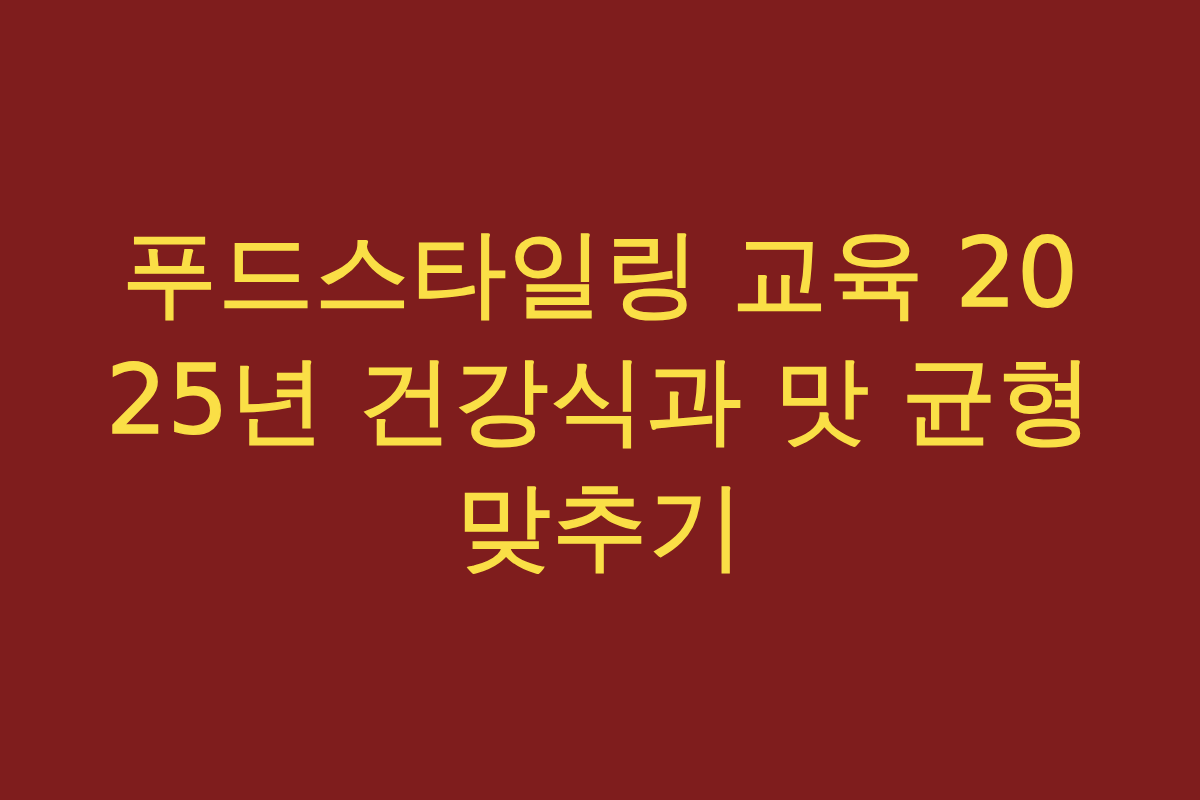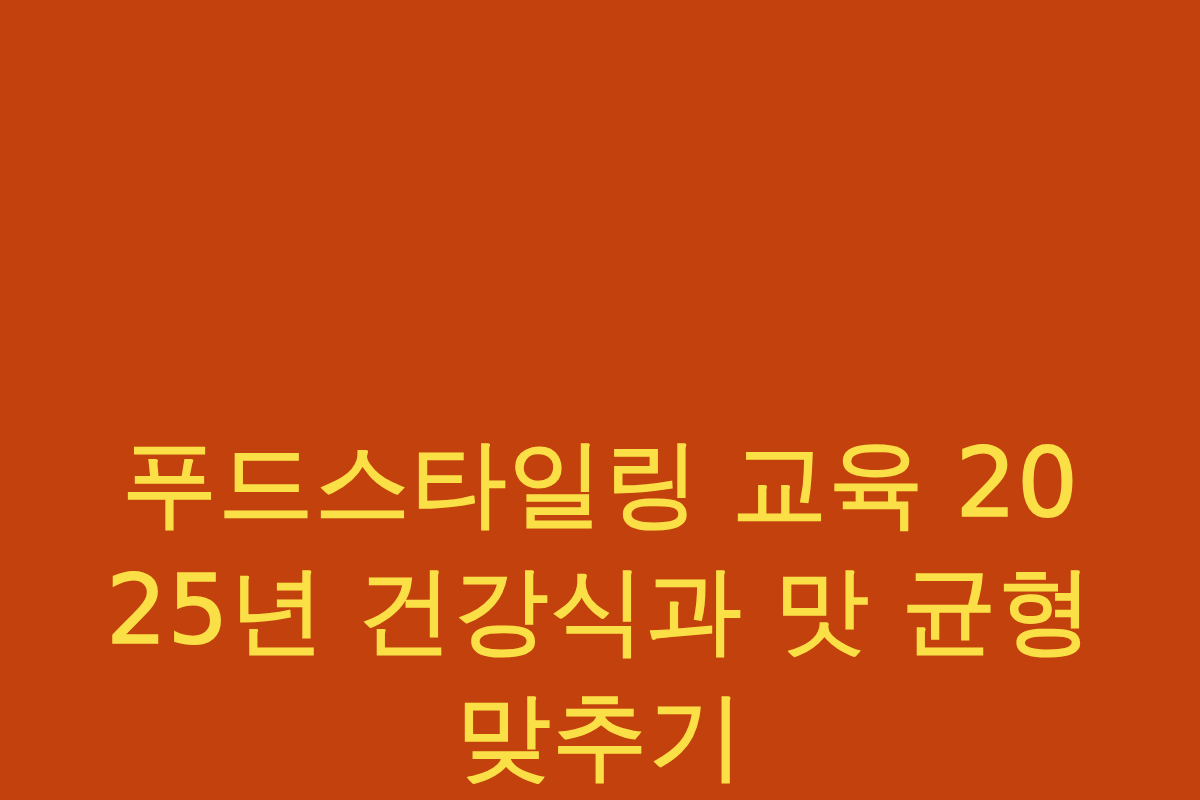--- a/index.html
+++ b/index.html
@@ -45,17 +45,17 @@
     -webkit-font-smoothing: antialiased;
     
     paint-order: stroke fill;
     -webkit-text-stroke: 1.5px #FADF46;
     filter: blur(0.18px);
   }
 </style>
 </head>
 <body>
 
-<div id="banner-card" style="background: #c2410c; align-items: flex-end;">
+<div id="banner-card" style="background: #7f1d1d;">
   <div id="headline-block">
     <h1 id="headline-text" style="color: rgb(250, 223, 70); -webkit-text-stroke: 1.5px rgb(250, 223, 70);">푸드스타일링 교육 2025년 건강식과 맛 균형 맞추기</h1>
   </div>
 </div>
 
 </body></html>

